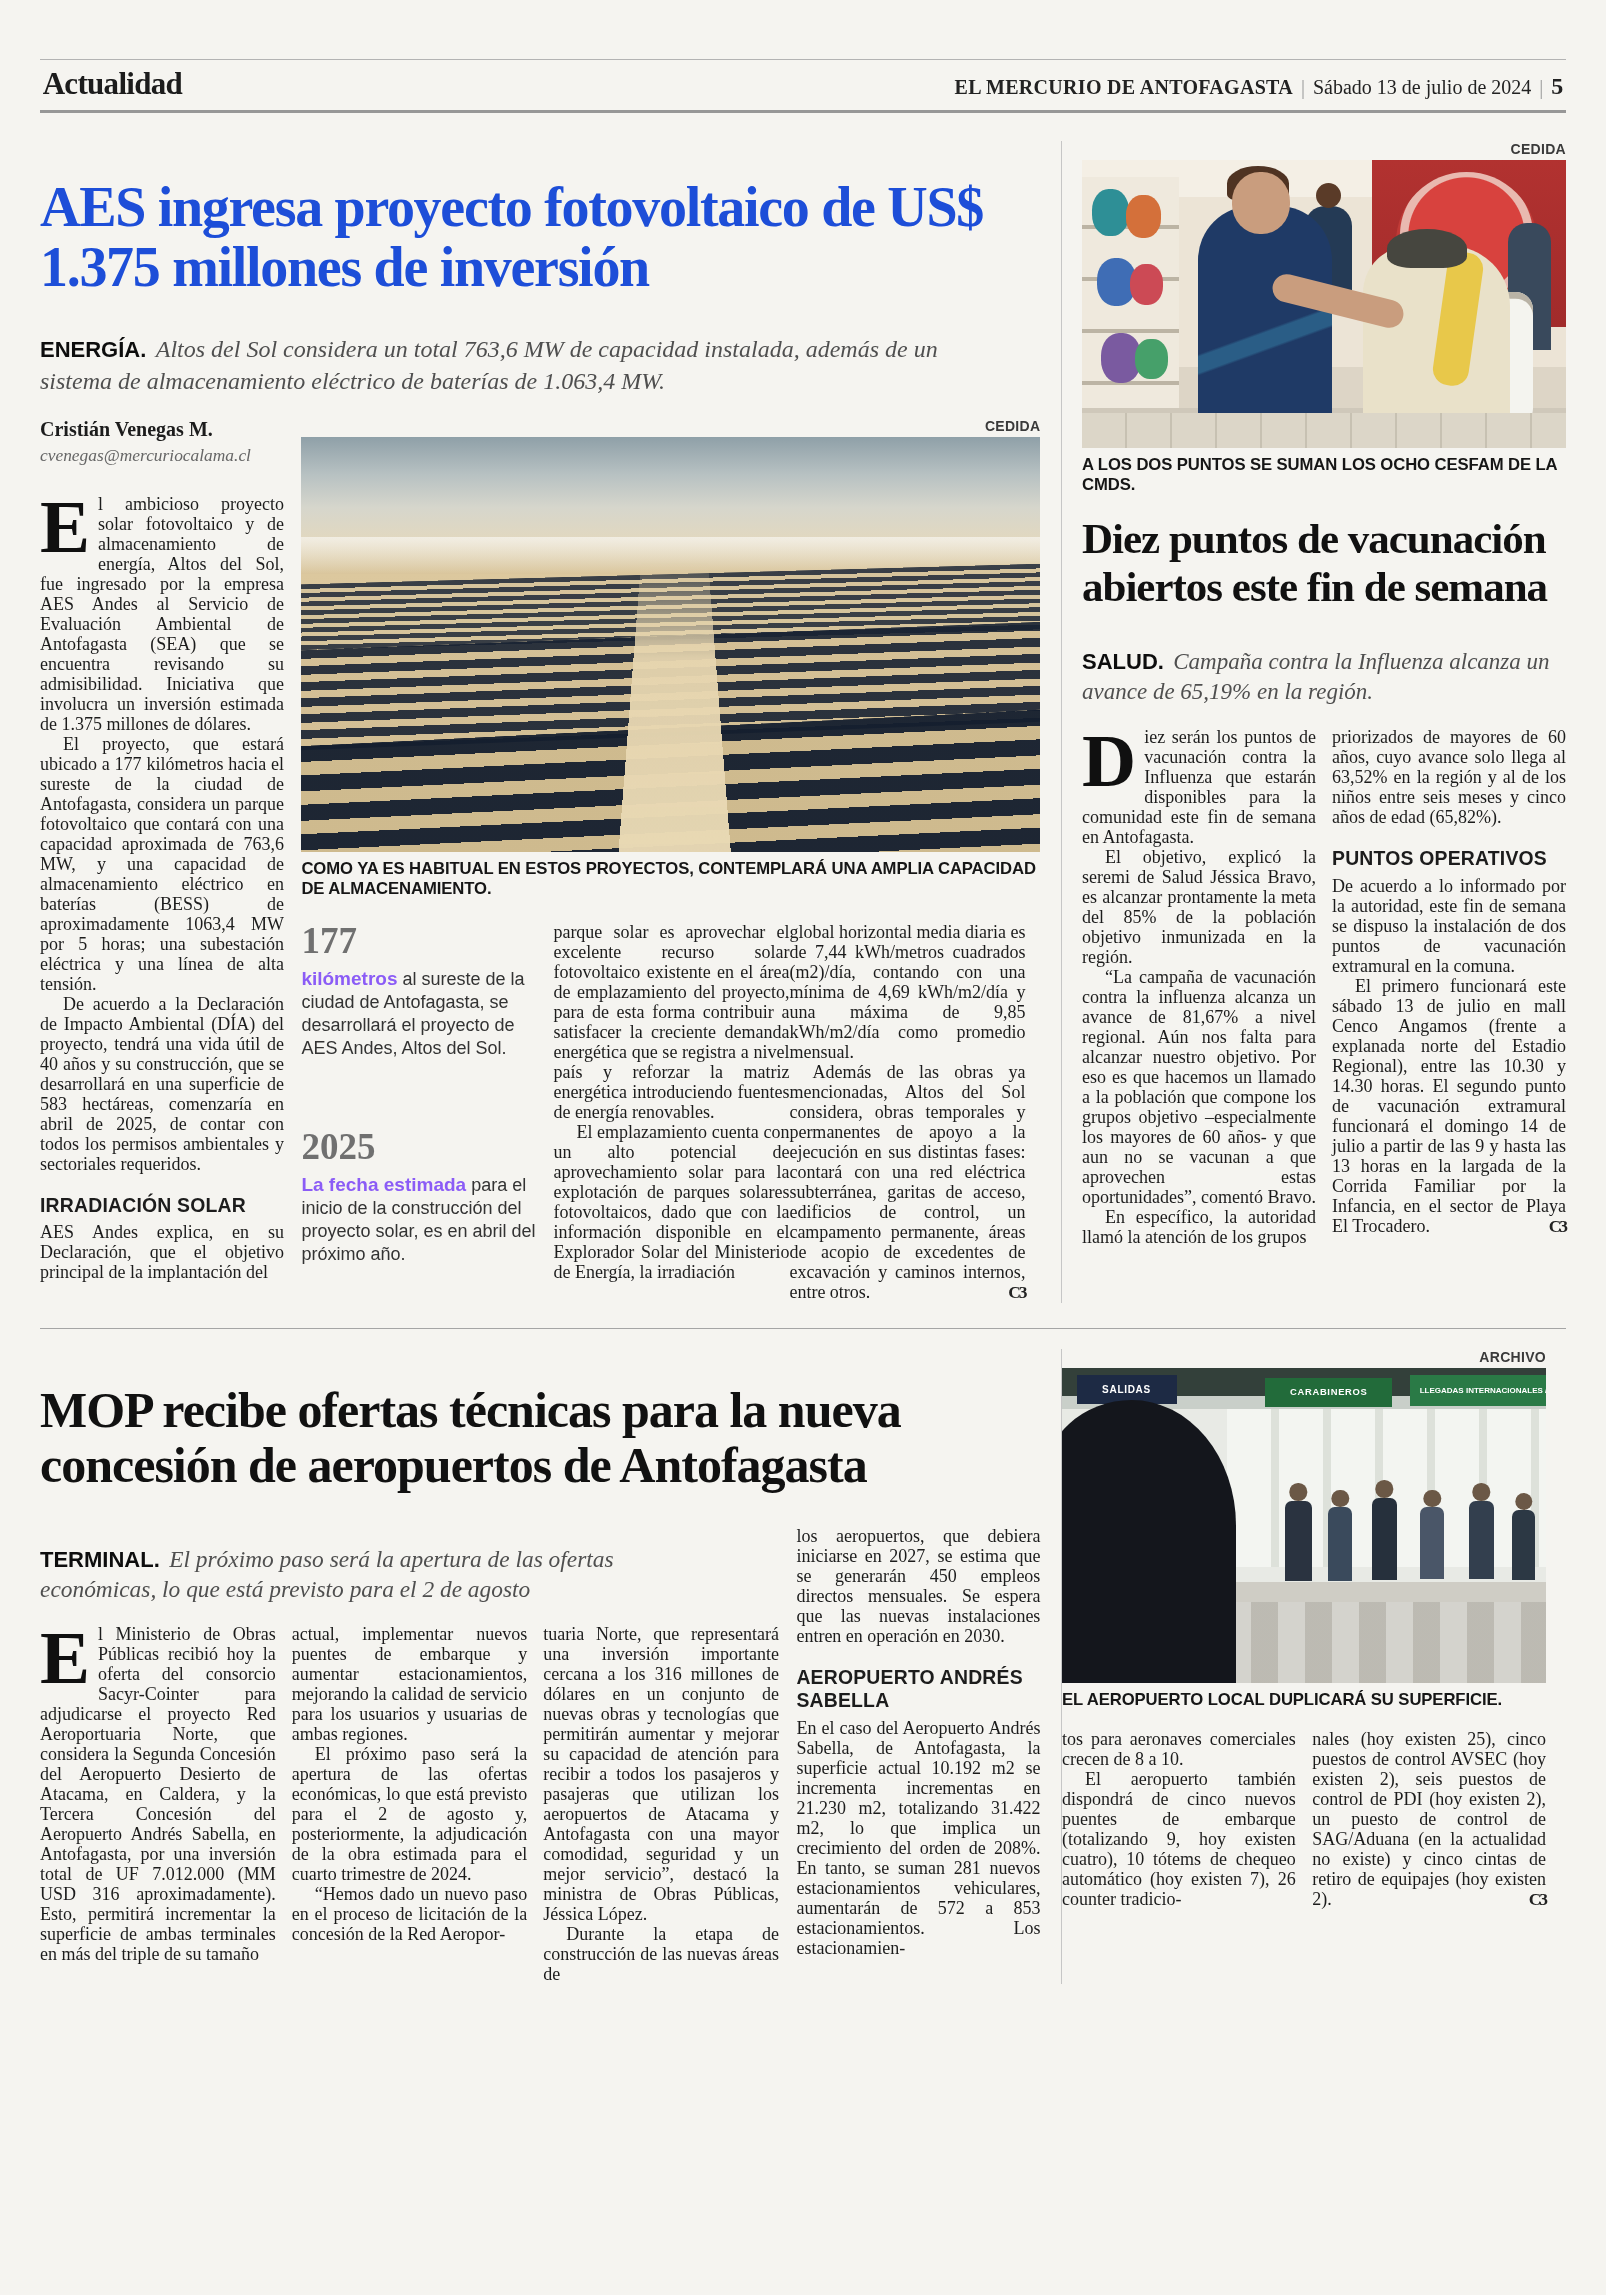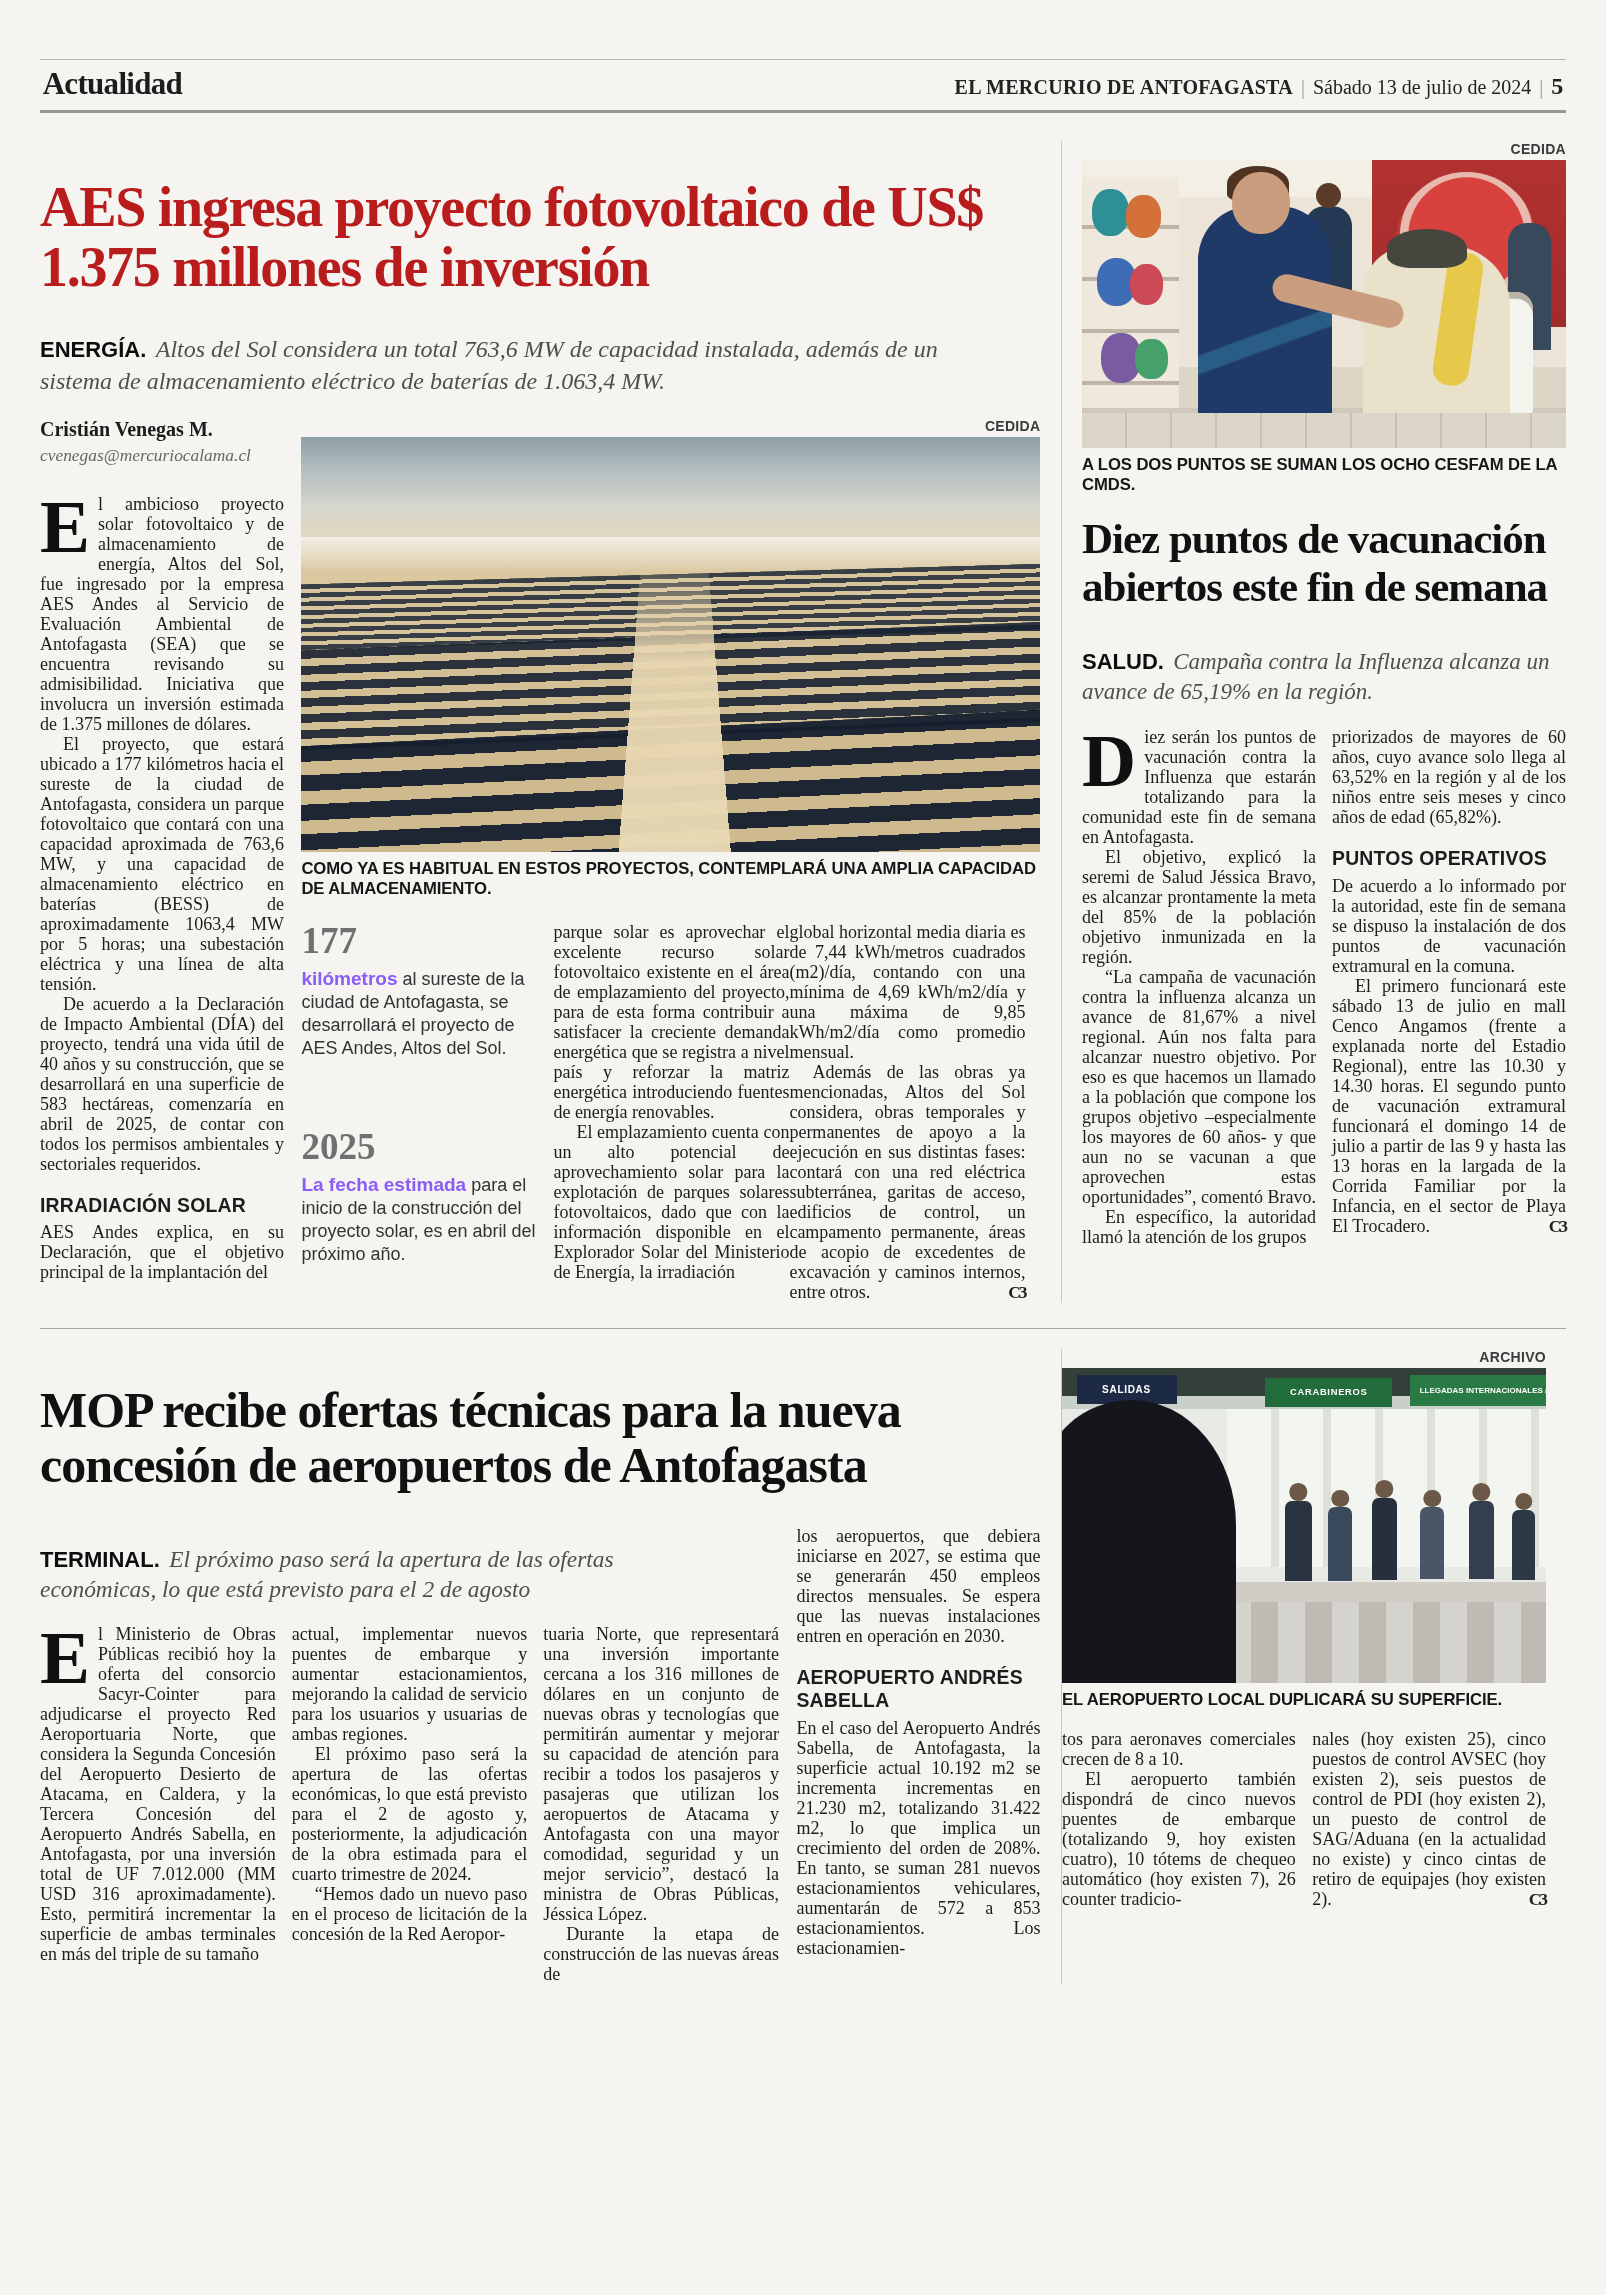--- a/index.html
+++ b/index.html
@@ -14,21 +14,21 @@
     margin-top:59px;border-top:1.3px solid #b3b3b3;border-bottom:3.3px solid #979797;
     padding:8px 2.7px 10.7px;display:flex;justify-content:space-between;align-items:baseline;
   }
   .section-name{font:700 31px/1 "Liberation Serif",serif;letter-spacing:-0.7px;}
   .folio{font:400 20px/1 "Liberation Serif",serif;color:#222;}
   .folio .mast{font-weight:700;letter-spacing:0.3px;}
   .folio .sep{color:#9a9a9a;margin:0 8px;font-weight:400;}
   .folio .pageno{font-weight:700;font-size:24px;}
 
   
-  .headline{font:700 56px/1.06 "Liberation Serif",serif;letter-spacing:-1.3px;color:#b91c1c;}
+  .headline{font:700 56px/1.06 "Liberation Serif",serif;letter-spacing:-1.3px;color:#1d4ed8;}
   .subhead{margin:17.4px 0 20px;}
   .kicker{font:700 22px "Liberation Sans",sans-serif;color:#0d0d0d;margin-right:9.4px;}
   .subhead-text{font:italic 400 24px/1.32 "Liberation Serif",serif;color:#4f4f4f;}
   .credit{text-align:right;font:700 14px "Liberation Sans",sans-serif;color:#3a3a3a;margin-bottom:3.3px;letter-spacing:0.3px;}
   .caption{font:700 16.7px/20px "Liberation Sans",sans-serif;margin-top:6.7px;color:#161616;letter-spacing:-0.1px;}
   p.body{font:400 18px/20px "Liberation Serif",serif;text-align:justify;margin:0;}
   p.body + p.body{text-indent:23px;}
   .colsub{font:700 19.4px "Liberation Sans",sans-serif;margin:20px 0 5.4px;letter-spacing:0.2px;}
   .dropcap{float:left;font:700 75px/56px "Liberation Serif",serif;margin:5.4px 8px 0 0;color:#101010;}
   .endmark{float:right;font:700 17.4px "Liberation Serif",serif;letter-spacing:-2px;color:#222;margin-left:6.7px;}
@@ -232,21 +232,21 @@
       </div>
       <div class="caption">A LOS DOS PUNTOS SE SUMAN LOS OCHO CESFAM DE LA CMDS.</div>
 
       <h2 class="vax-headline">Diez puntos de vacunación abiertos este fin de semana</h2>
       <div class="subhead vax-sub">
         <span class="kicker">SALUD.</span><span class="subhead-text">Campaña contra la Influenza alcanza un avance de 65,19% en la región.</span>
       </div>
 
       <div class="vax-body">
         <div class="vcol">
-          <p class="body"><span class="dropcap">D</span><span>iez serán los puntos de vacunación contra la Influenza que estarán totalizando para la comunidad este fin de semana en Antofagasta.</span></p>
+          <p class="body"><span class="dropcap">D</span><span>iez serán los puntos de vacunación contra la Influenza que estarán disponibles para la comunidad este fin de semana en Antofagasta.</span></p>
           <p class="body">El objetivo, explicó la seremi de Salud Jéssica Bravo, es alcanzar prontamente la meta del 85% de la población objetivo inmunizada en la región.</p>
           <p class="body">“La campaña de vacunación contra la influenza alcanza un avance de 81,67% a nivel regional. Aún nos falta para alcanzar nuestro objetivo. Por eso es que hacemos un llamado a la población que compone los grupos objetivo –especialmente los mayores de 60 años- y que aun no se vacunan a que aprovechen estas oportunidades”, comentó Bravo.</p>
           <p class="body">En específico, la autoridad llamó la atención de los grupos</p>
         </div>
         <div class="vcol">
           <p class="body">priorizados de mayores de 60 años, cuyo avance solo llega al 63,52% en la región y al de los niños entre seis meses y cinco años de edad (65,82%).</p>
           <div class="colsub">PUNTOS OPERATIVOS</div>
           <p class="body">De acuerdo a lo informado por la autoridad, este fin de semana se dispuso la instalación de dos puntos de vacunación extramural en la comuna.</p>
           <p class="body"><span>El primero funcionará este sábado 13 de julio en mall Cenco Angamos (frente a explanada norte del Estadio Regional), entre las 10.30 y 14.30 horas. El segundo punto de vacunación extramural funcionará el domingo 14 de julio a partir de las 9 y hasta las 13 horas en la largada de la Corrida Familiar por la Infancia, en el sector de Playa El Trocadero.</span><span class="endmark">C3</span></p>
         </div>

